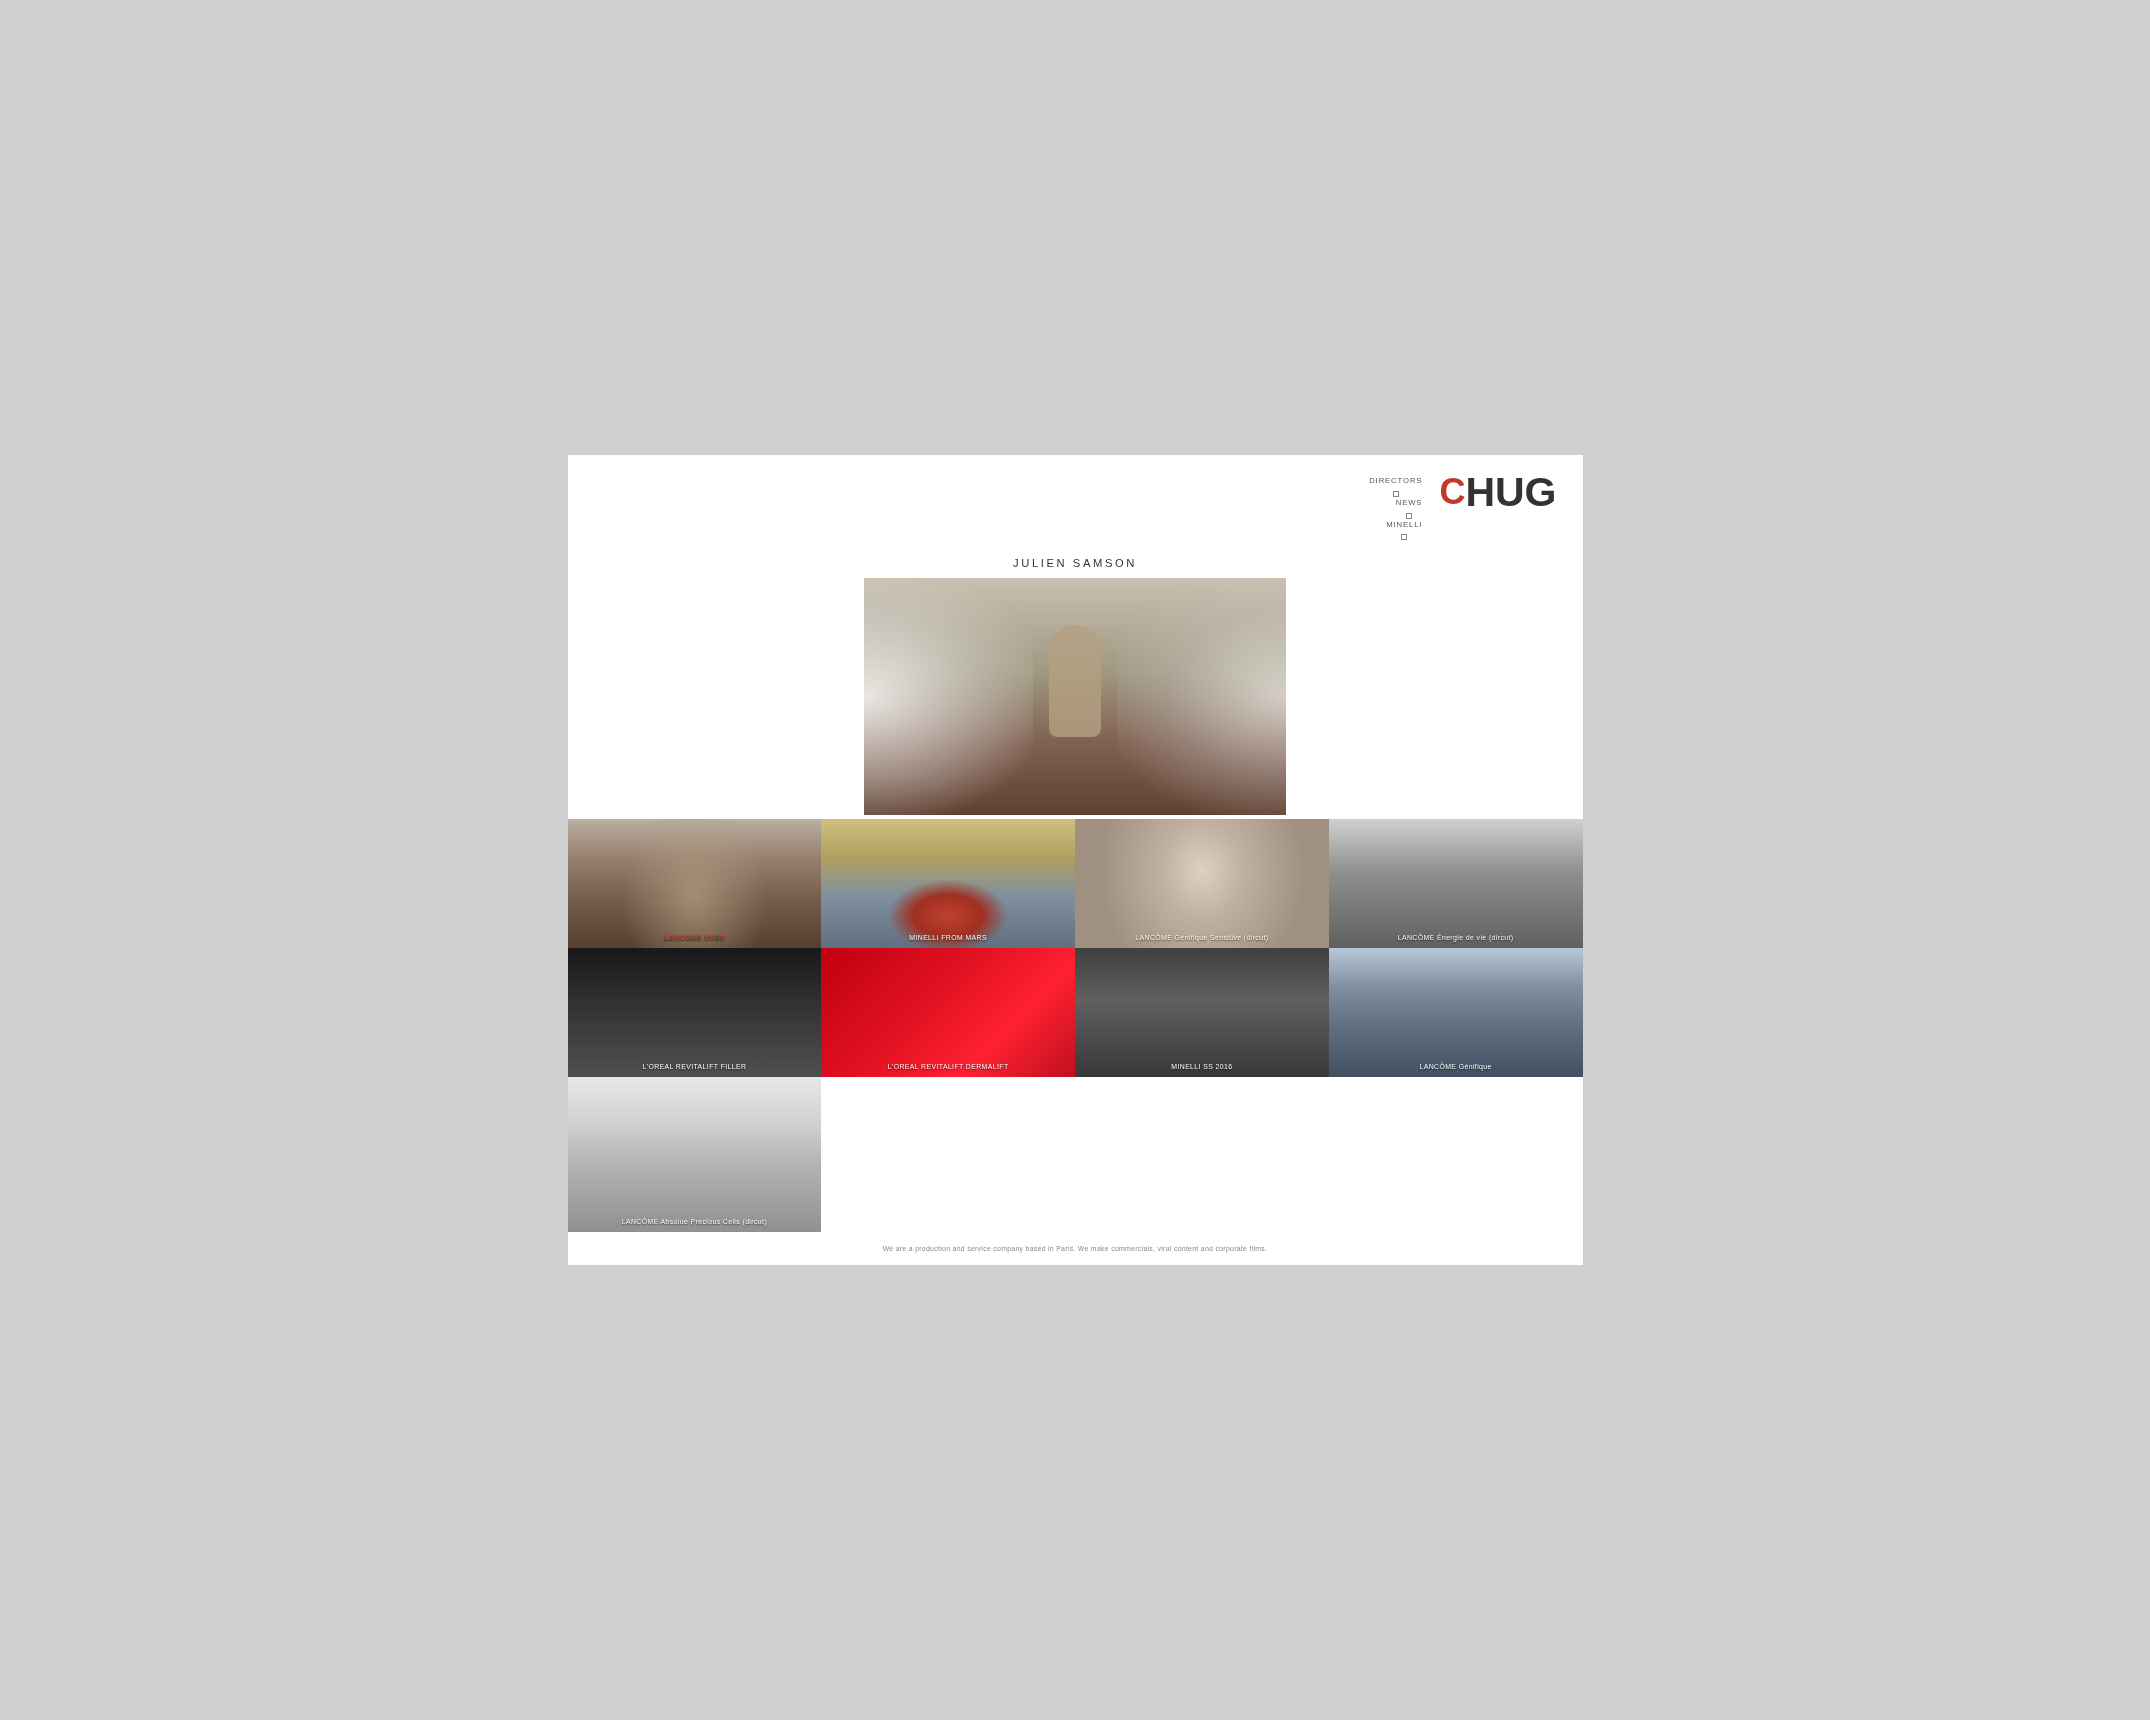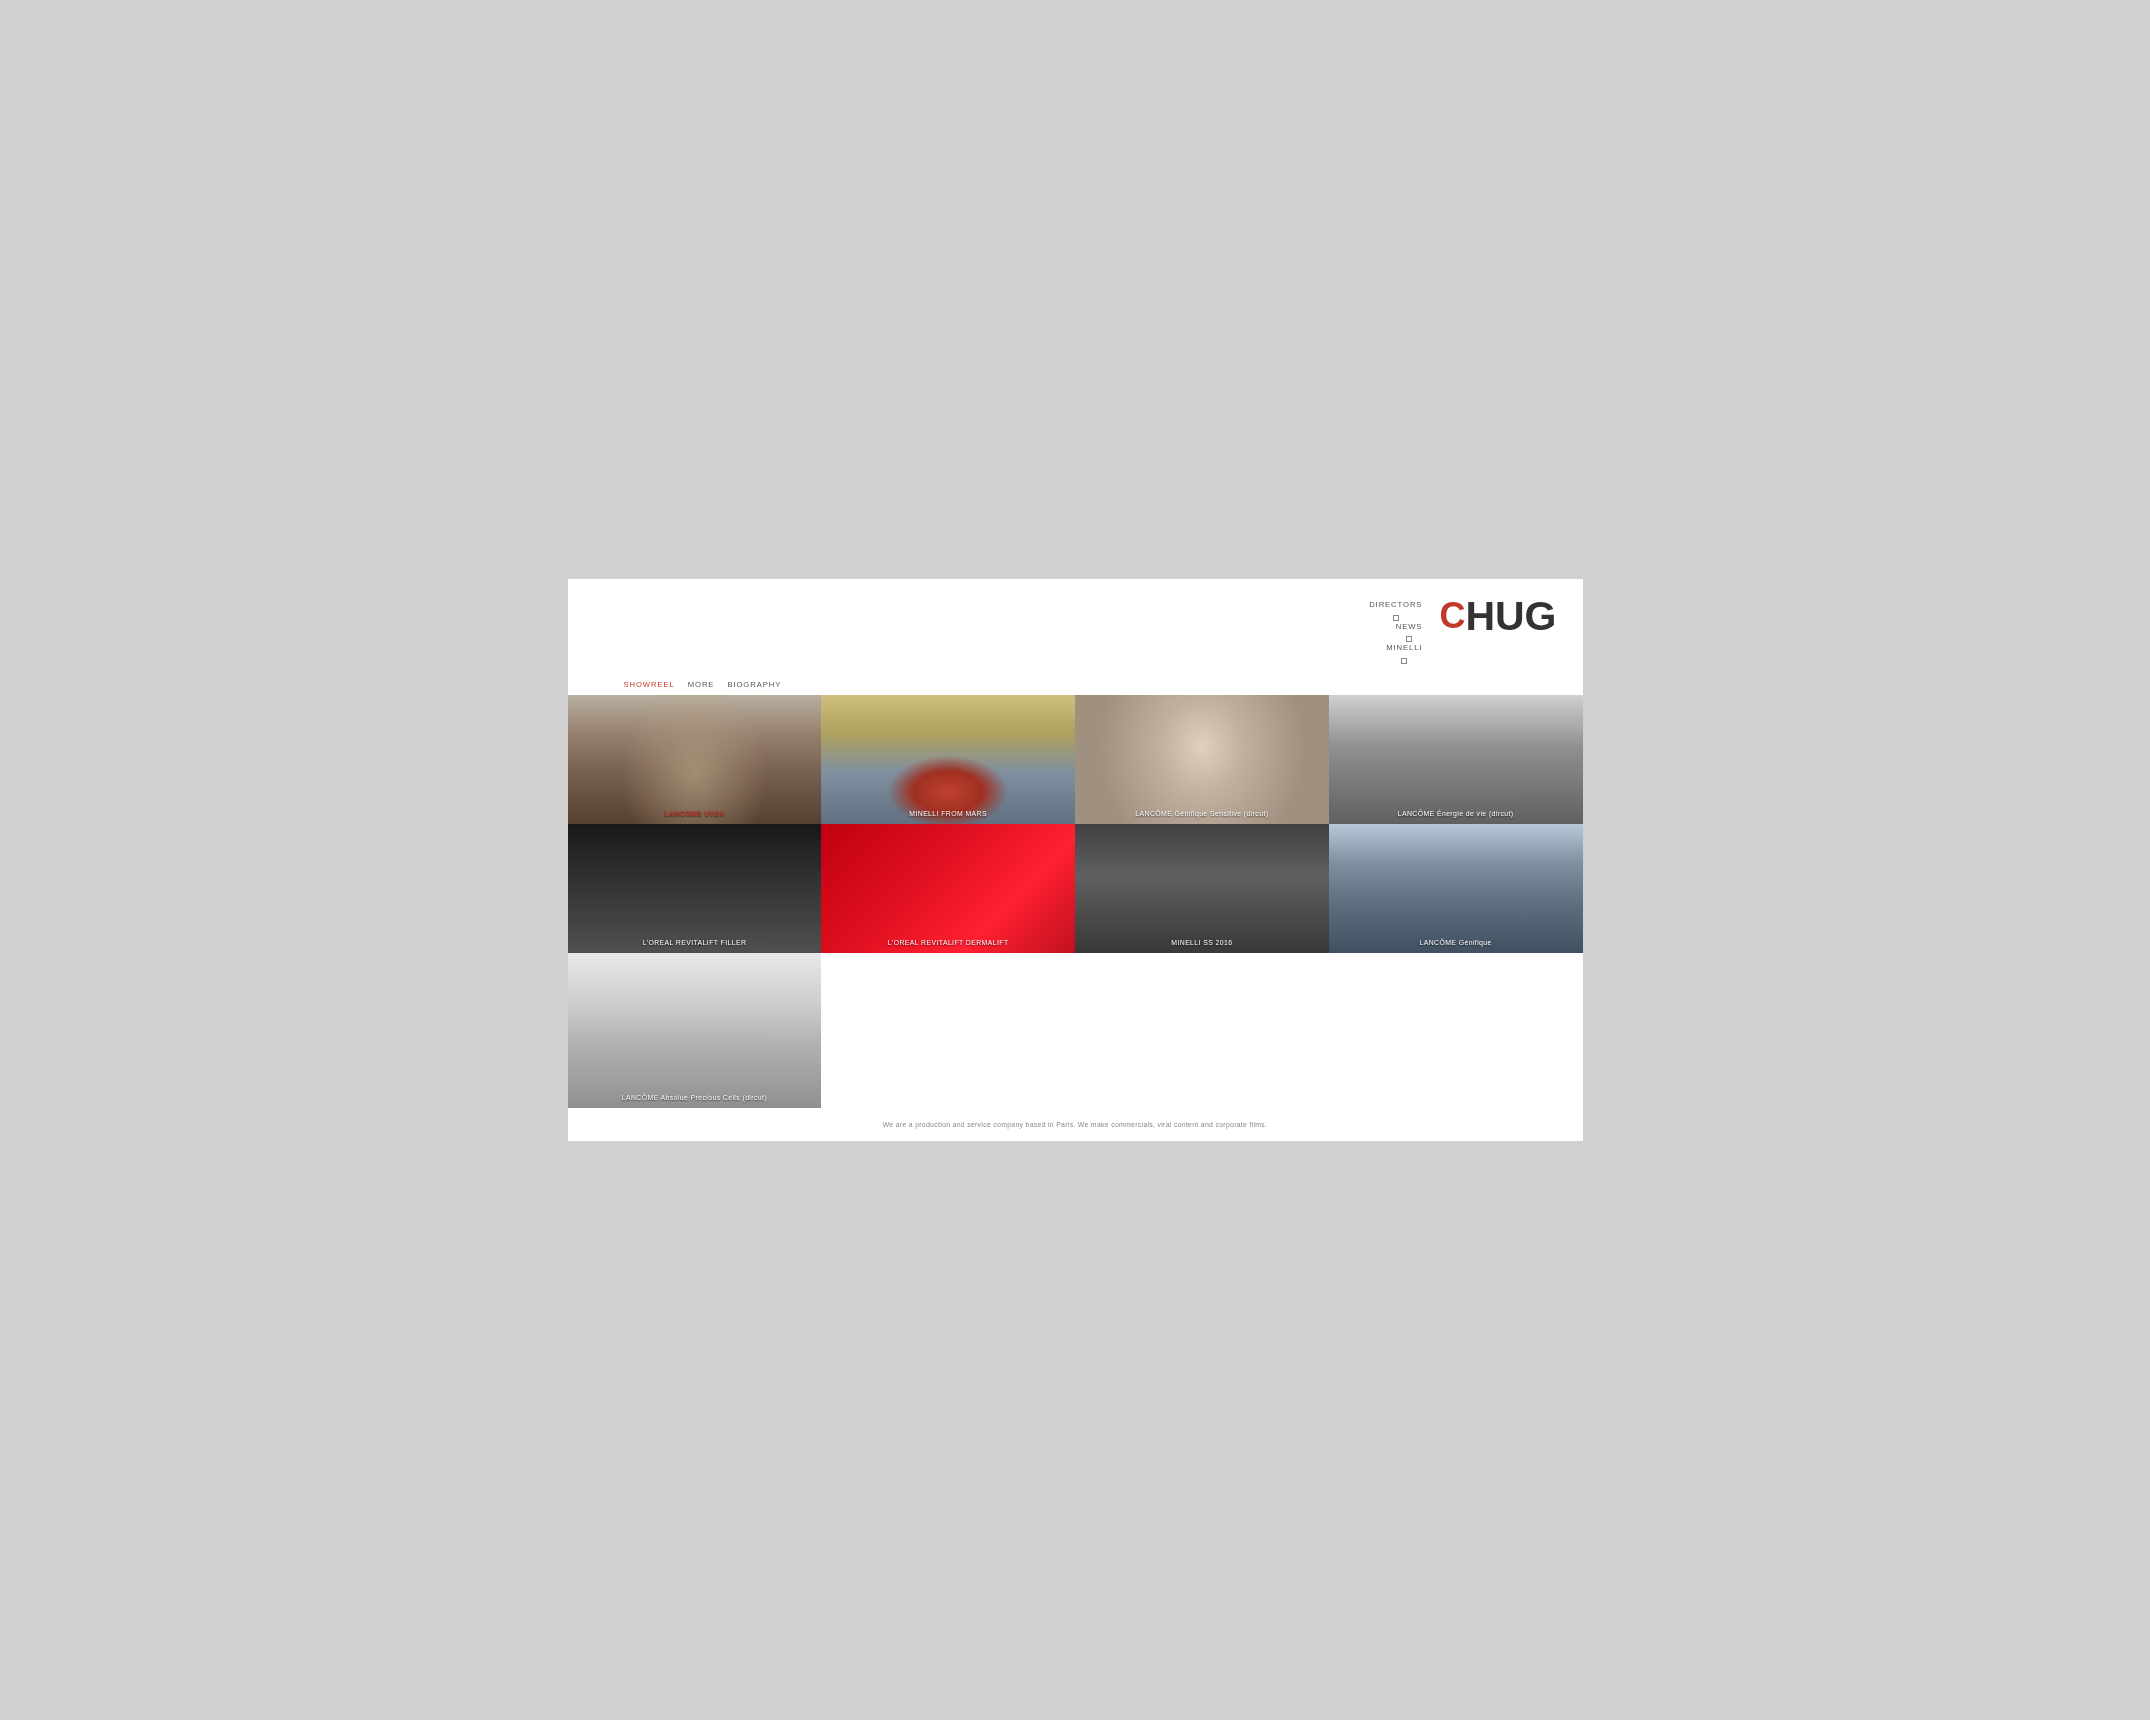--- a/index.html
+++ b/index.html
@@ -251,28 +251,31 @@
         <span>MINELLI</span>
         <span class="square-icon"></span>
       </div>
     </div>
     <div class="logo">
       <span class="logo-c">C</span>
       <span class="logo-hug">HUG</span>
     </div>
   </div>
 
-
-  <div class="tabs-section">
-    <div class="tabs">
-      <span class="tab active">SHOWREEL</span>
-      <span class="tab">MORE</span>
-      <span class="tab">BIOGRAPHY</span>
-    </div>
-  </div>
+  <div class="hero-section">
+    <div class="director-name">JULIEN SAMSON</div>
+    <div class="hero-video">
+      <div class="hero-scene">
+        <div class="smoke-left"></div>
+        <div class="smoke-right"></div>
+        <div class="figure"></div>
+      </div>
+    </div>
+  </div>
+
 
   <div class="grid-section">
     <div class="grid-item">
       <div class="grid-item-bg bg-lancome-uvex sim-girl-running"></div>
       <div class="grid-item-label red">LANCOME UVEX</div>
     </div>
     <div class="grid-item">
       <div class="grid-item-bg sim-car"></div>
       <div class="grid-item-label">MINELLI FROM MARS</div>
     </div>

